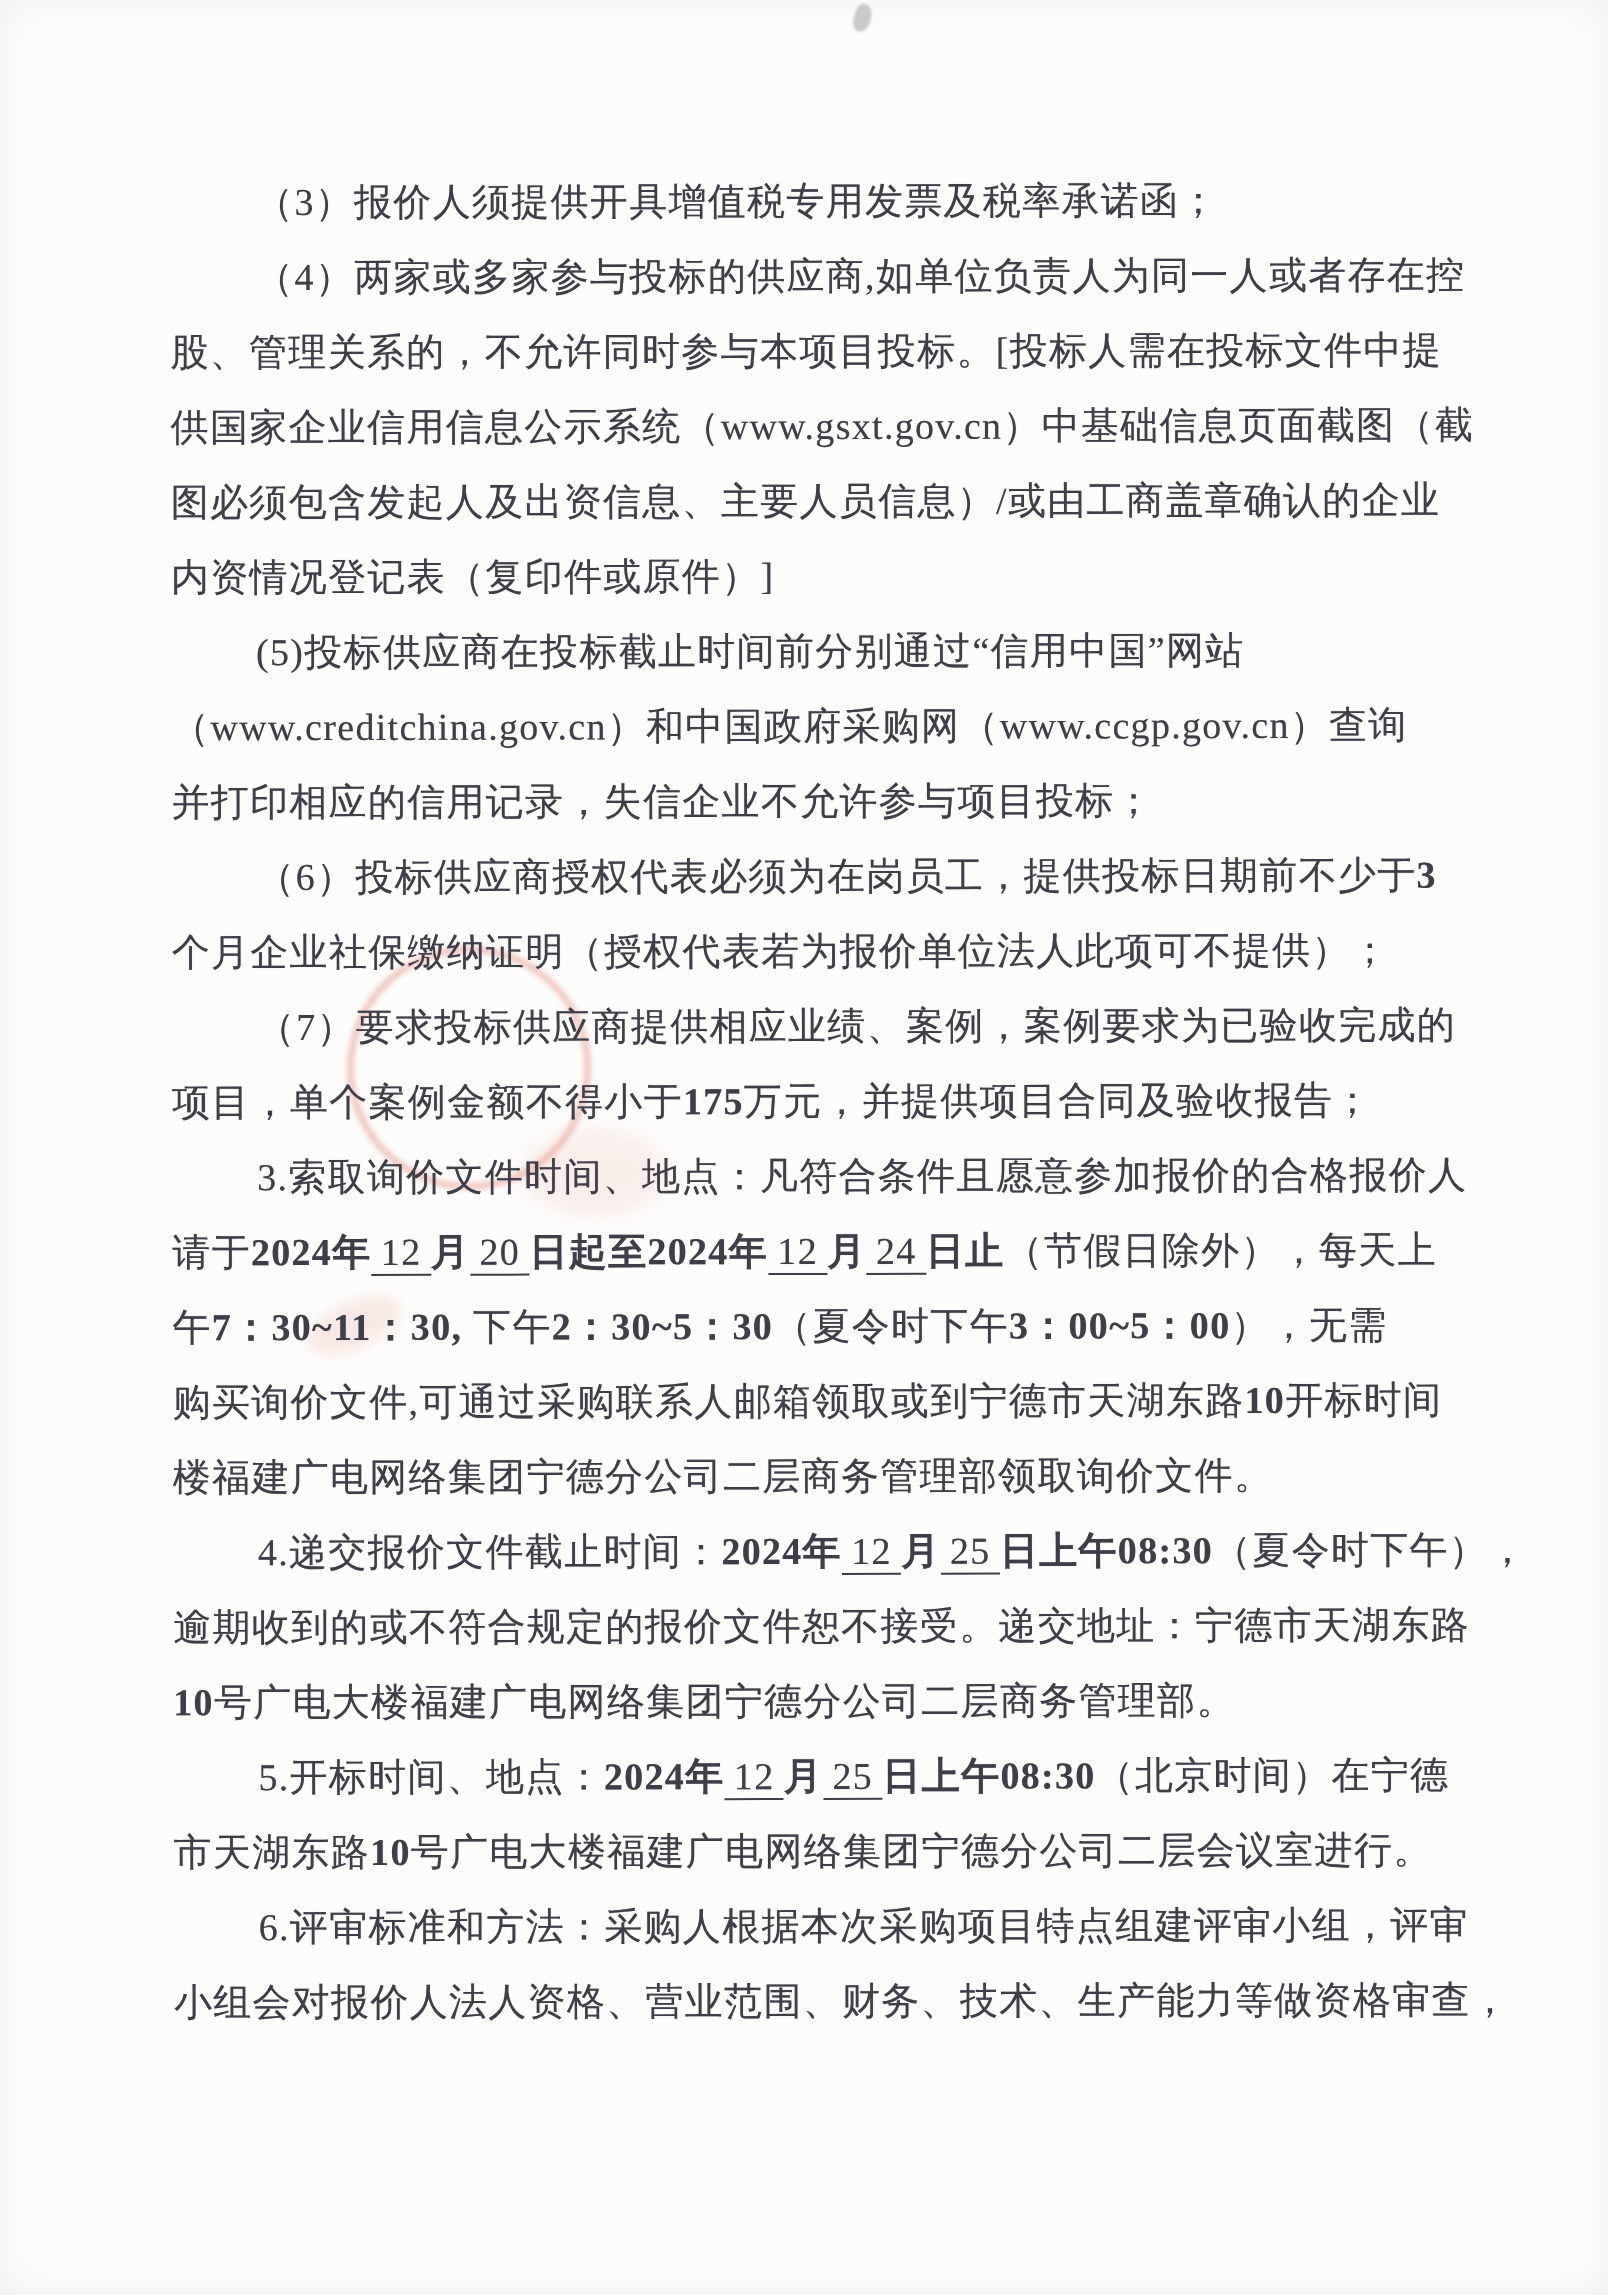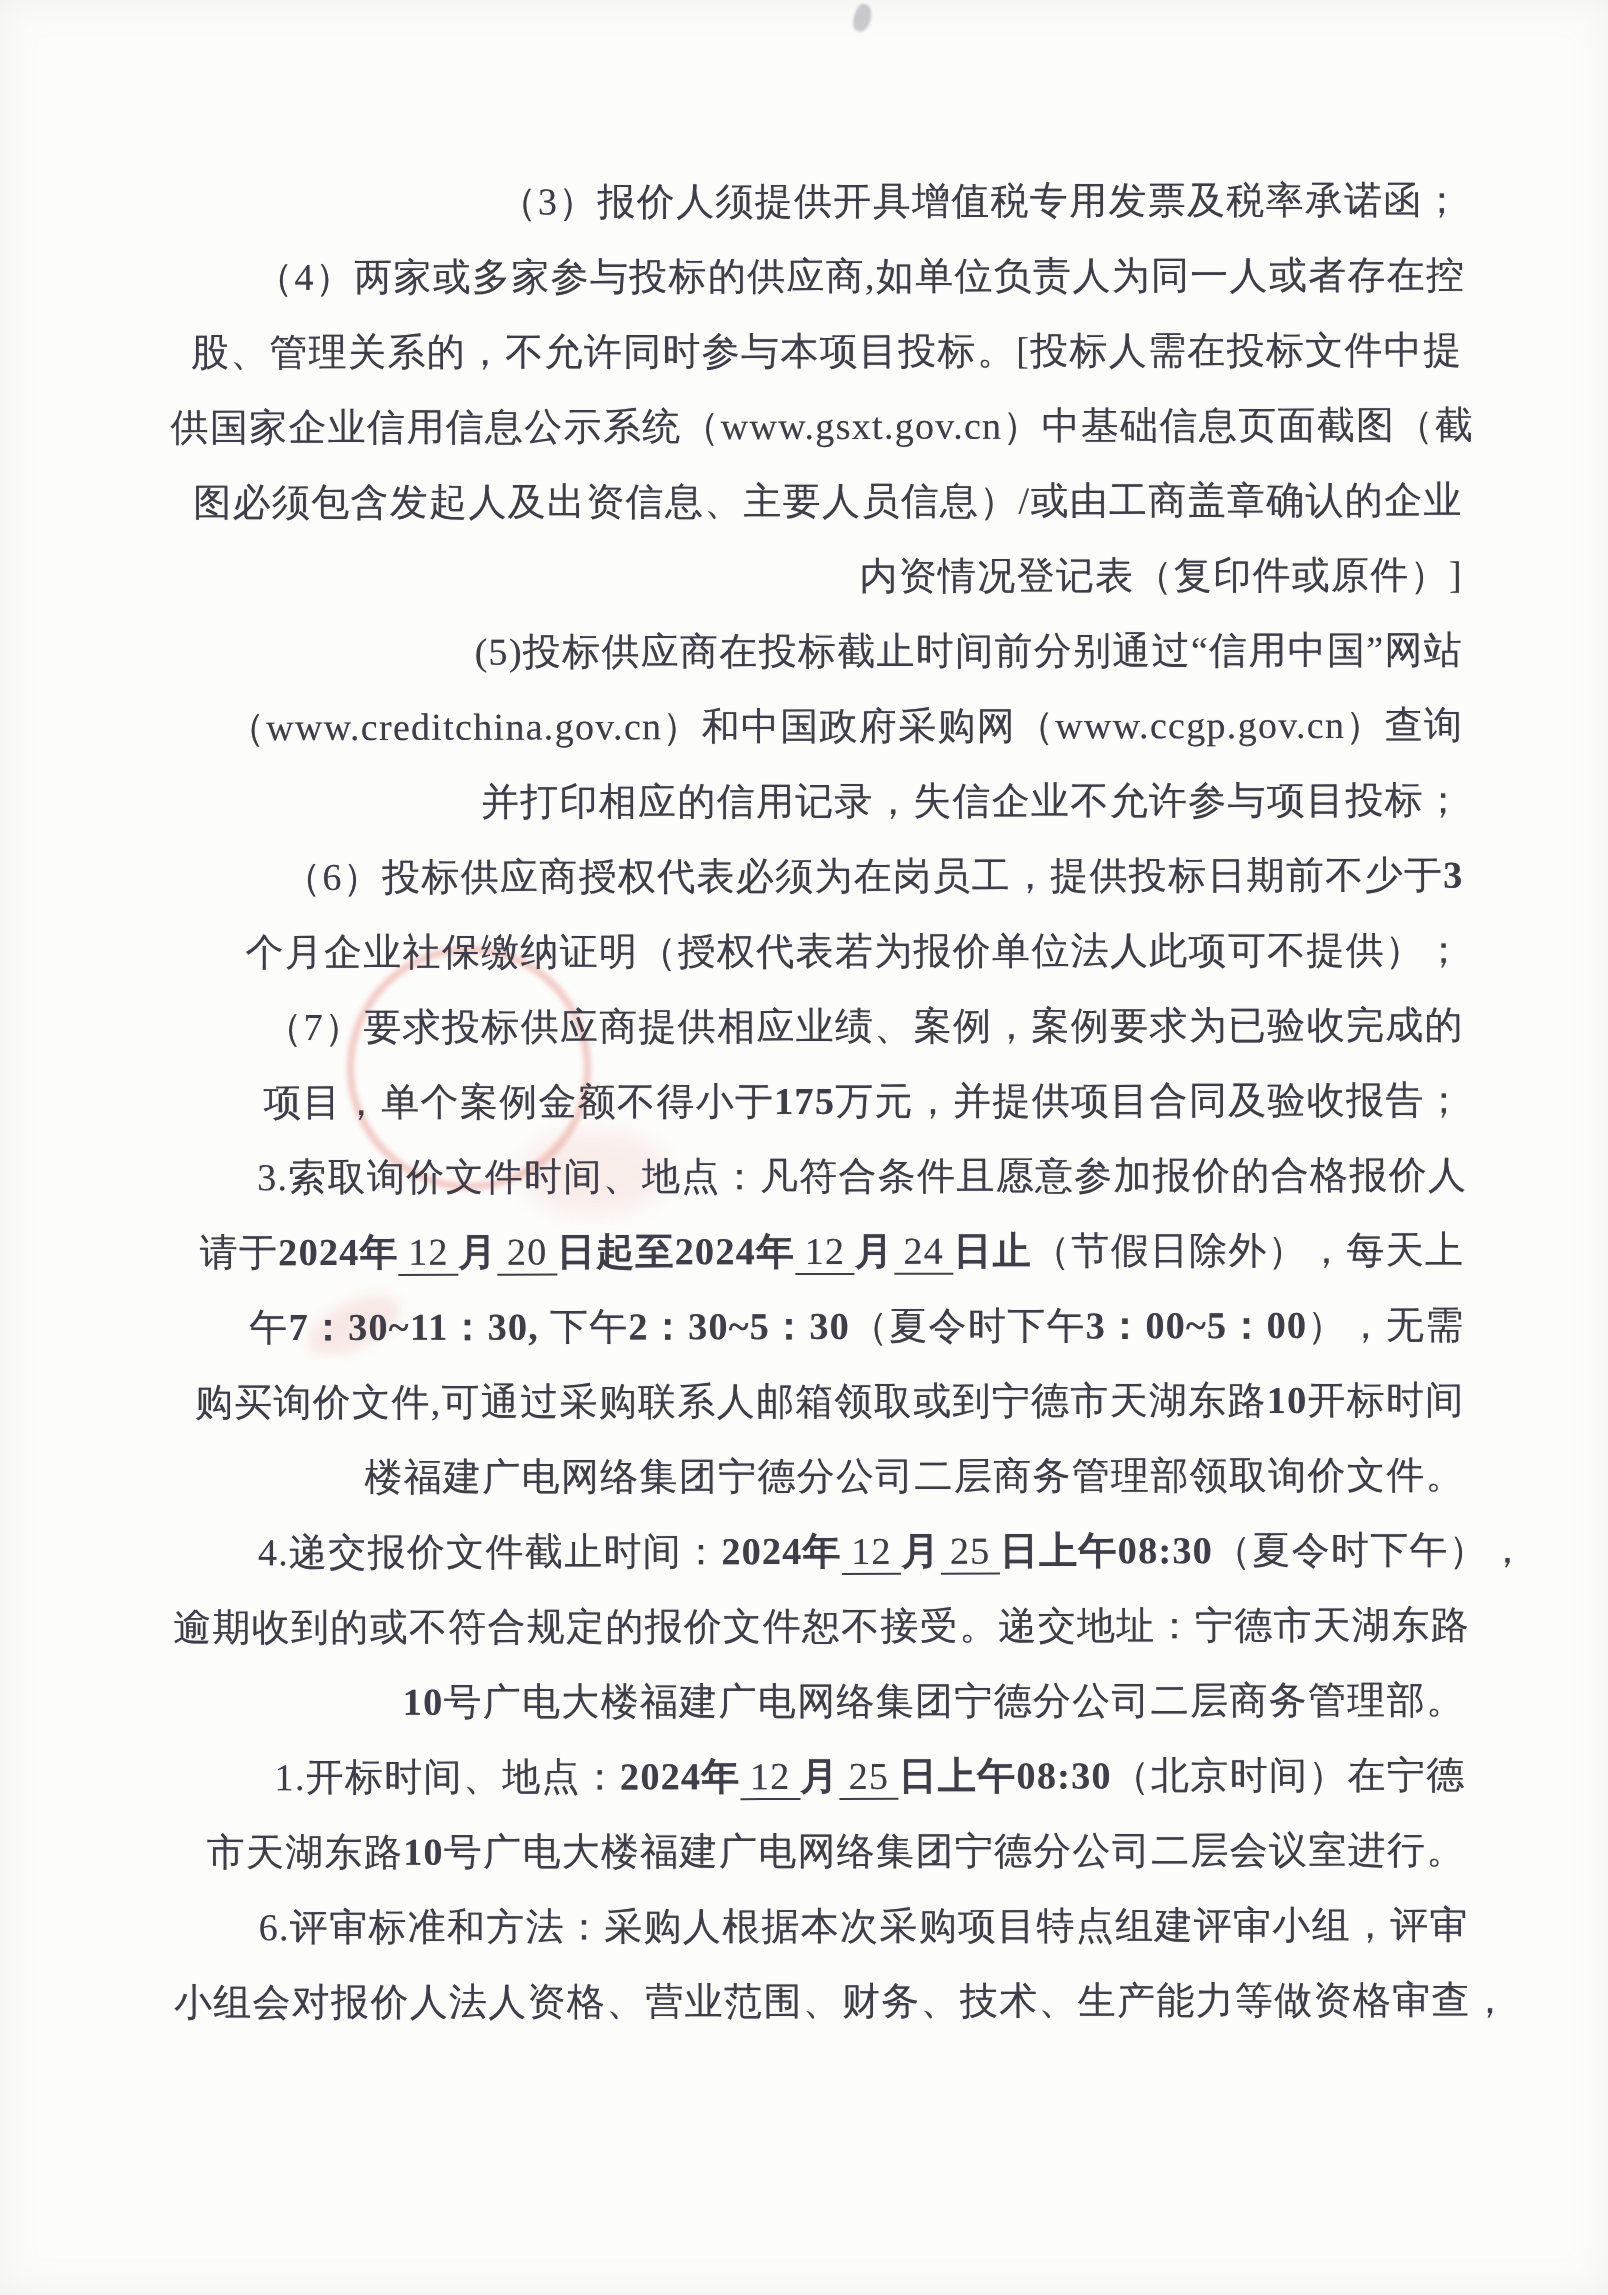--- a/index.html
+++ b/index.html
@@ -66,21 +66,21 @@
     width:17.4px;height:28px;
     background:rgba(110,110,125,0.35);
     filter:blur(1.3px);
     border-radius:40% 60% 50% 50%;
     transform:rotate(18deg);
   }
 </style>
 </head>
 <body>
 
-<div class="page" style="background: rgb(252, 252, 250); text-align: right;">
+<div class="page" style="background: rgb(252, 252, 250);">
   <div class="speck"></div>
   <div class="stamp"></div>
   <div class="stamp-smudge"></div>
   <div class="stamp-smudge2"></div>
   <div class="text-block" id="lines-container">
       <div class="line indent"><span class="seg">（3）报价人须提供开具增值税专用发票及税率承诺函；</span></div>
       <div class="line indent"><span class="seg">（4）两家或多家参与投标的供应商,如单位负责人为同一人或者存在控</span></div>
       <div class="line"><span class="seg">股、管理关系的，不允许同时参与本项目投标。[投标人需在投标文件中提</span></div>
       <div class="line"><span class="seg">供国家企业信用信息公示系统（www.gsxt.gov.cn）中基础信息页面截图（截</span></div>
       <div class="line"><span class="seg">图必须包含发起人及出资信息、主要人员信息）/或由工商盖章确认的企业</span></div>
@@ -93,19 +93,19 @@
       <div class="line indent"><span class="seg">（7）要求投标供应商提供相应业绩、案例，案例要求为已验收完成的</span></div>
       <div class="line"><span class="seg">项目，单个案例金额不得小于</span><span class="seg b">175</span><span class="seg">万元，并提供项目合同及验收报告；</span></div>
       <div class="line indent"><span class="seg">3.索取询价文件时间、地点：凡符合条件且愿意参加报价的合格报价人</span></div>
       <div class="line"><span class="seg">请于</span><span class="seg b">2024年</span><span class="seg u">12</span><span class="seg b">月</span><span class="seg u">20</span><span class="seg b">日起至</span><span class="seg b">2024年</span><span class="seg u">12</span><span class="seg b">月</span><span class="seg u">24</span><span class="seg b">日止</span><span class="seg">（节假日除外），每天上</span></div>
       <div class="line"><span class="seg">午</span><span class="seg b">7：30~11：30,</span><span class="seg"> 下午</span><span class="seg b">2：30~5：30</span><span class="seg">（夏令时下午</span><span class="seg b">3：00~5：00</span><span class="seg">），无需</span></div>
       <div class="line"><span class="seg">购买询价文件,可通过采购联系人邮箱领取或到宁德市天湖东路</span><span class="seg b">10</span><span class="seg">开标时间</span></div>
       <div class="line"><span class="seg">楼福建广电网络集团宁德分公司二层商务管理部领取询价文件。</span></div>
       <div class="line indent"><span class="seg">4.递交报价文件截止时间：</span><span class="seg b">2024年</span><span class="seg u">12</span><span class="seg b">月</span><span class="seg u">25</span><span class="seg b">日上午</span><span class="seg b">08:30</span><span class="seg">（夏令时下午），</span></div>
       <div class="line"><span class="seg">逾期收到的或不符合规定的报价文件恕不接受。递交地址：宁德市天湖东路</span></div>
       <div class="line"><span class="seg b">10</span><span class="seg">号广电大楼福建广电网络集团宁德分公司二层商务管理部。</span></div>
-      <div class="line indent"><span class="seg">1.开标时间、地点：</span><span class="seg b">2024年</span><span class="seg u">12</span><span class="seg b">月</span><span class="seg u">25</span><span class="seg b">日上午</span><span class="seg b">08:30</span><span class="seg">（北京时间）在宁德</span></div>
+      <div class="line indent"><span class="seg">5.开标时间、地点：</span><span class="seg b">2024年</span><span class="seg u">12</span><span class="seg b">月</span><span class="seg u">25</span><span class="seg b">日上午</span><span class="seg b">08:30</span><span class="seg">（北京时间）在宁德</span></div>
       <div class="line"><span class="seg">市天湖东路</span><span class="seg b">10</span><span class="seg">号广电大楼福建广电网络集团宁德分公司二层会议室进行。</span></div>
       <div class="line indent"><span class="seg">6.评审标准和方法：采购人根据本次采购项目特点组建评审小组，评审</span></div>
       <div class="line"><span class="seg">小组会对报价人法人资格、营业范围、财务、技术、生产能力等做资格审查，</span></div>
     </div>
 </div>
 
 
 </body></html>

